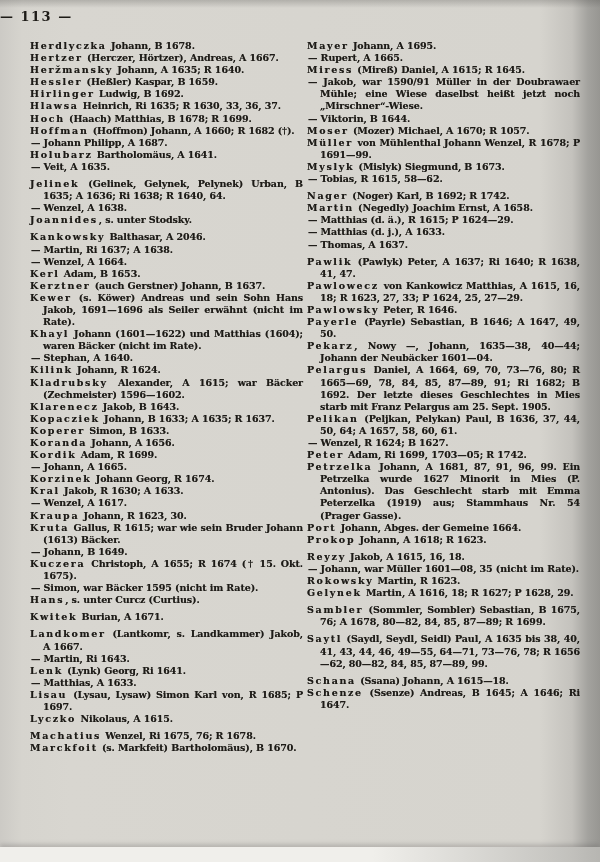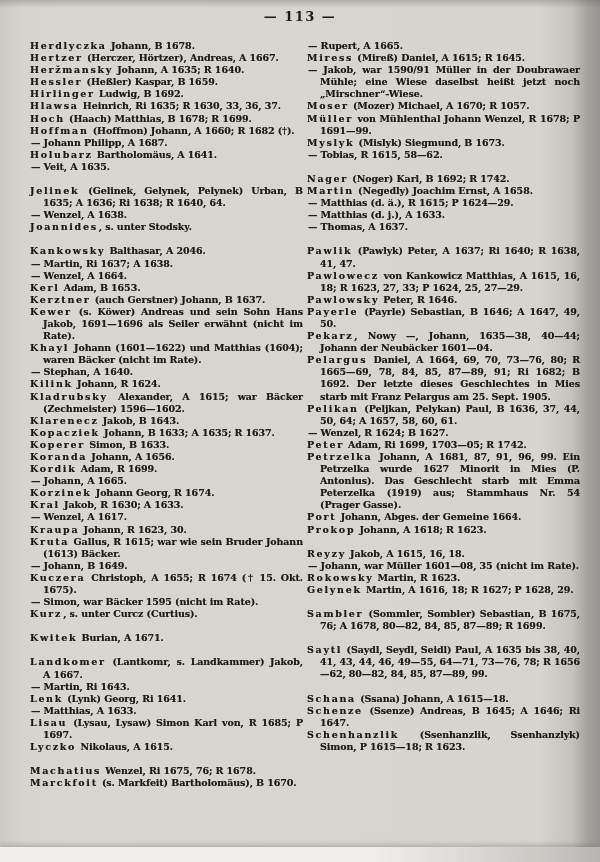--- a/index.html
+++ b/index.html
@@ -19,21 +19,20 @@
     pointer-events:none;
   }
   .edge-bottom{
     position:absolute;bottom:0;left:0;width:100%;height:15px;
     background:linear-gradient(90deg,#f0efeb 0 62%,rgba(186,185,181,0.9));
     box-shadow:0 -3px 4px rgba(90,89,86,0.25);
     pointer-events:none;
   }
   .page-header{
     padding-top:9px;
-    text-align:center;
     font-size:13px;
     font-weight:bold;
     letter-spacing:1.5px;
   }
   .columns{
     display:flex;
     gap:4px;
     padding:16px 14px 0 30px;
   }
   .col{width:273px;}
@@ -41,21 +40,21 @@
     margin:0;
     font-size:9.5px;
     line-height:12.1px;
     font-weight:bold;
     letter-spacing:-0.1px;
     text-align:justify;
     padding-left:13px;
     text-indent:-13px;
     text-shadow:0 0 0.4px rgba(20,18,14,0.55);
   }
-  .entry.gap{margin-top:12px;}
+  .entry.gap{margin-top:5px;}
   .lead{letter-spacing:1.7px;padding-right:1px;}
 </style>
 </head>
 <body>
 
 <div class="page">
   <div class="edge-top"></div>
 
   <div class="page-header">— 113 —</div>
 
@@ -132,21 +131,21 @@
         <p class="entry"><span class="lead">Kraupa</span><span> Johann, R 1623, 30.</span></p>
 
         <p class="entry"><span class="lead">Kruta</span><span> Gallus, R 1615; war wie sein Bruder Johann (1613) Bäcker.</span></p>
 
         <p class="entry"><span class="lead"></span><span>— Johann, B 1649.</span></p>
 
         <p class="entry"><span class="lead">Kuczera</span><span> Christoph, A 1655; R 1674 († 15. Okt. 1675).</span></p>
 
         <p class="entry"><span class="lead"></span><span>— Simon, war Bäcker 1595 (nicht im Rate).</span></p>
 
-        <p class="entry"><span class="lead">Kurz</span><span>, s. unter Curcz (Curtius).</span></p>
+        <p class="entry"><span class="lead">Hans</span><span>, s. unter Curcz (Curtius).</span></p>
 
         <p class="entry gap"><span class="lead">Kwitek</span><span> Burian, A 1671.</span></p>
 
         <p class="entry gap"><span class="lead">Landkomer</span><span> (Lantkomr, s. Landkammer) Jakob, A 1667.</span></p>
 
         <p class="entry"><span class="lead"></span><span>— Martin, Ri 1643.</span></p>
 
         <p class="entry"><span class="lead">Lenk</span><span> (Lynk) Georg, Ri 1641.</span></p>
 
         <p class="entry"><span class="lead"></span><span>— Matthias, A 1633.</span></p>
@@ -155,27 +154,29 @@
 
         <p class="entry"><span class="lead">Lyczko</span><span> Nikolaus, A 1615.</span></p>
 
         <p class="entry gap"><span class="lead">Machatius</span><span> Wenzel, Ri 1675, 76; R 1678.</span></p>
 
         <p class="entry"><span class="lead">Marckfoit</span><span> (s. Markfeit) Bartholomäus), B 1670.</span></p>
       </div>
 
     <div class="col">
 
+        <p class="entry"><span class="lead">Mayer</span><span> Johann, A 1695.</span></p>
 
         <p class="entry"><span class="lead"></span><span>— Rupert, A 1665.</span></p>
 
         <p class="entry"><span class="lead">Miress</span><span> (Mireß) Daniel, A 1615; R 1645.</span></p>
 
         <p class="entry"><span class="lead"></span><span>— Jakob, war 1590/91 Müller in der Doubrawaer Mühle; eine Wiese daselbst heißt jetzt noch „Mirschner“-Wiese.</span></p>
 
+        <p class="entry"><span class="lead"></span><span>— Viktorin, B 1644.</span></p>
 
         <p class="entry"><span class="lead">Moser</span><span> (Mozer) Michael, A 1670; R 1057.</span></p>
 
         <p class="entry"><span class="lead">Müller</span><span> von Mühlenthal Johann Wenzel, R 1678; P 1691—99.</span></p>
 
         <p class="entry"><span class="lead">Myslyk</span><span> (Mislyk) Siegmund, B 1673.</span></p>
 
         <p class="entry"><span class="lead"></span><span>— Tobias, R 1615, 58—62.</span></p>
 
         <p class="entry gap"><span class="lead">Nager</span><span> (Noger) Karl, B 1692; R 1742.</span></p>
@@ -221,19 +222,18 @@
         <p class="entry"><span class="lead">Gelynek</span><span> Martin, A 1616, 18; R 1627; P 1628, 29.</span></p>
 
         <p class="entry gap"><span class="lead">Sambler</span><span> (Sommler, Sombler) Sebastian, B 1675, 76; A 1678, 80—82, 84, 85, 87—89; R 1699.</span></p>
 
         <p class="entry gap"><span class="lead">Saytl</span><span> (Saydl, Seydl, Seidl) Paul, A 1635 bis 38, 40, 41, 43, 44, 46, 49—55, 64—71, 73—76, 78; R 1656—62, 80—82, 84, 85, 87—89, 99.</span></p>
 
         <p class="entry gap"><span class="lead">Schana</span><span> (Ssana) Johann, A 1615—18.</span></p>
 
         <p class="entry"><span class="lead">Schenze</span><span> (Ssenze) Andreas, B 1645; A 1646; Ri 1647.</span></p>
 
-        <p class="entry"><span class="lead">Schenhanzlik</span><span> (Ssenhanzlik, Ssenhanzlyk) Simon, P 1615—18; R 1623.</span></p>
       </div>
 
   </div>
 
   <div class="edge-bottom"></div>
 </div>
 
 </body></html>

